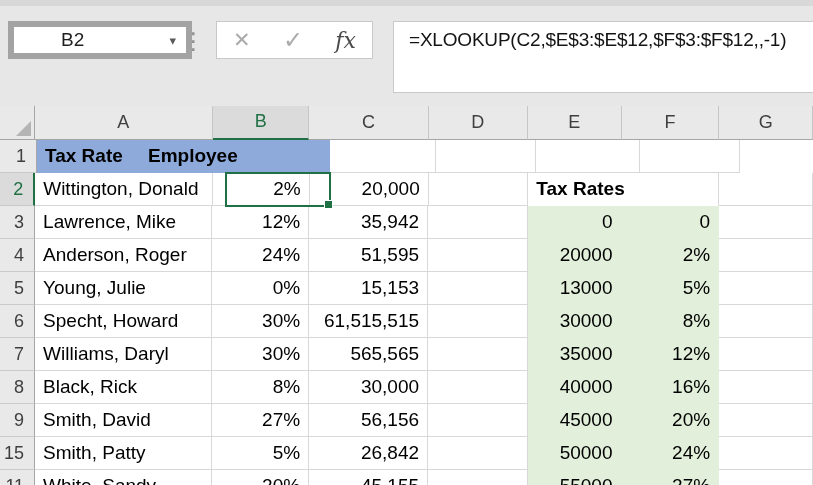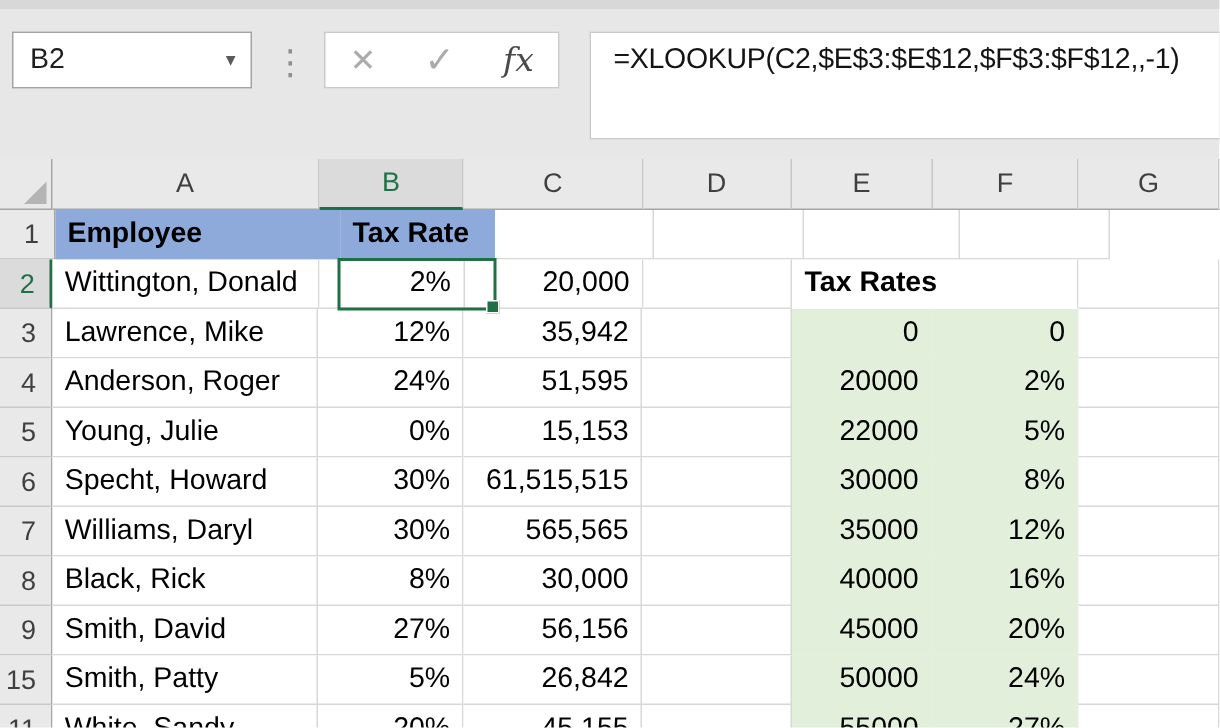--- a/index.html
+++ b/index.html
@@ -2,21 +2,21 @@
 <html><head>
 <meta charset="utf-8">
 <style>
   html,body{margin:0;padding:0;}
   body{width:813px;height:485px;overflow:hidden;font-family:"Liberation Sans","DejaVu Sans",sans-serif;}
   .screen{position:absolute;top:0;left:0;width:813px;height:485px;background:#fff;overflow:hidden;}
 
   
   .chrome{position:absolute;top:0;left:0;width:813px;height:106px;background:#E7E7E7;}
   .topstrip{position:absolute;top:0;left:0;width:813px;height:6px;background:#D8D8D8;}
-  .namebox{position:absolute;top:21px;left:8px;width:160px;height:38px;background:#fff;border:1px solid #a3a3a3;box-sizing:border-box;display:flex;align-items:center;}
+  .namebox{position:absolute;top:21px;left:8px;width:184px;height:38px;background:#fff;border:6px solid #a3a3a3;box-sizing:border-box;display:flex;align-items:center;padding-left:36px;}
   .namebox .nbval{padding-left:11px;font-size:19px;color:#1f1f1f;flex:1;}
   .namebox .dd{font-size:13px;color:#5a5a5a;padding-right:10px;}
   .sepdots{position:absolute;top:24px;left:182px;width:18px;height:34px;font-size:23px;color:#8f8f8f;text-align:center;line-height:34px;}
   .fbtns{position:absolute;top:21px;left:216px;width:157px;height:38px;background:#fff;border:1px solid #C9C9C9;box-sizing:border-box;display:flex;align-items:center;justify-content:space-around;}
   .icx{color:#ABABAB;font-size:21px;}
   .icck{color:#ABABAB;font-size:24px;}
   .icfx{color:#4a4a4a;font-size:22px;font-family:"DejaVu Serif",serif;font-style:italic;font-weight:500;text-align:right;}
   .fbar{position:absolute;top:21px;left:393px;width:421px;height:72px;background:#fff;border:1px solid #C9C9C9;box-sizing:border-box;}
   .fbar .ftext{display:block;padding:7px 0 0 15px;font-size:19px;color:#141414;white-space:nowrap;letter-spacing:-0.2px;}
 
@@ -79,22 +79,22 @@
       <div class="ch cB sel">B</div>
       <div class="ch cC">C</div>
       <div class="ch cD">D</div>
       <div class="ch cE">E</div>
       <div class="ch cF">F</div>
       <div class="ch cG">G</div>
     </div>
 
     <div class="row">
       <div class="rh">1</div>
+      <div class="c cB blue">Tax Rate</div>
       <div class="c cA blue">Employee</div>
-      <div class="c cB blue">Tax Rate</div>
       <div class="c cD"></div>
       <div class="c cE"></div>
       <div class="c cF"></div>
       <div class="c cG"></div>
     </div>
 
     <div class="row">
       <div class="rh sel">2</div>
       <div class="c cA">Wittington, Donald</div>
       <div class="c cB r">2%</div>
@@ -125,21 +125,21 @@
       <div class="c cF r green">2%</div>
       <div class="c cG"></div>
     </div>
 
     <div class="row">
       <div class="rh">5</div>
       <div class="c cA">Young, Julie</div>
       <div class="c cB r">0%</div>
       <div class="c cC r">15,153</div>
       <div class="c cD"></div>
-      <div class="c cE r green">22000</div>
+      <div class="c cE r green">13000</div>
       <div class="c cF r green">5%</div>
       <div class="c cG"></div>
     </div>
 
     <div class="row">
       <div class="rh">6</div>
       <div class="c cA">Specht, Howard</div>
       <div class="c cB r">30%</div>
       <div class="c cC r">61,515,515</div>
       <div class="c cD"></div>

